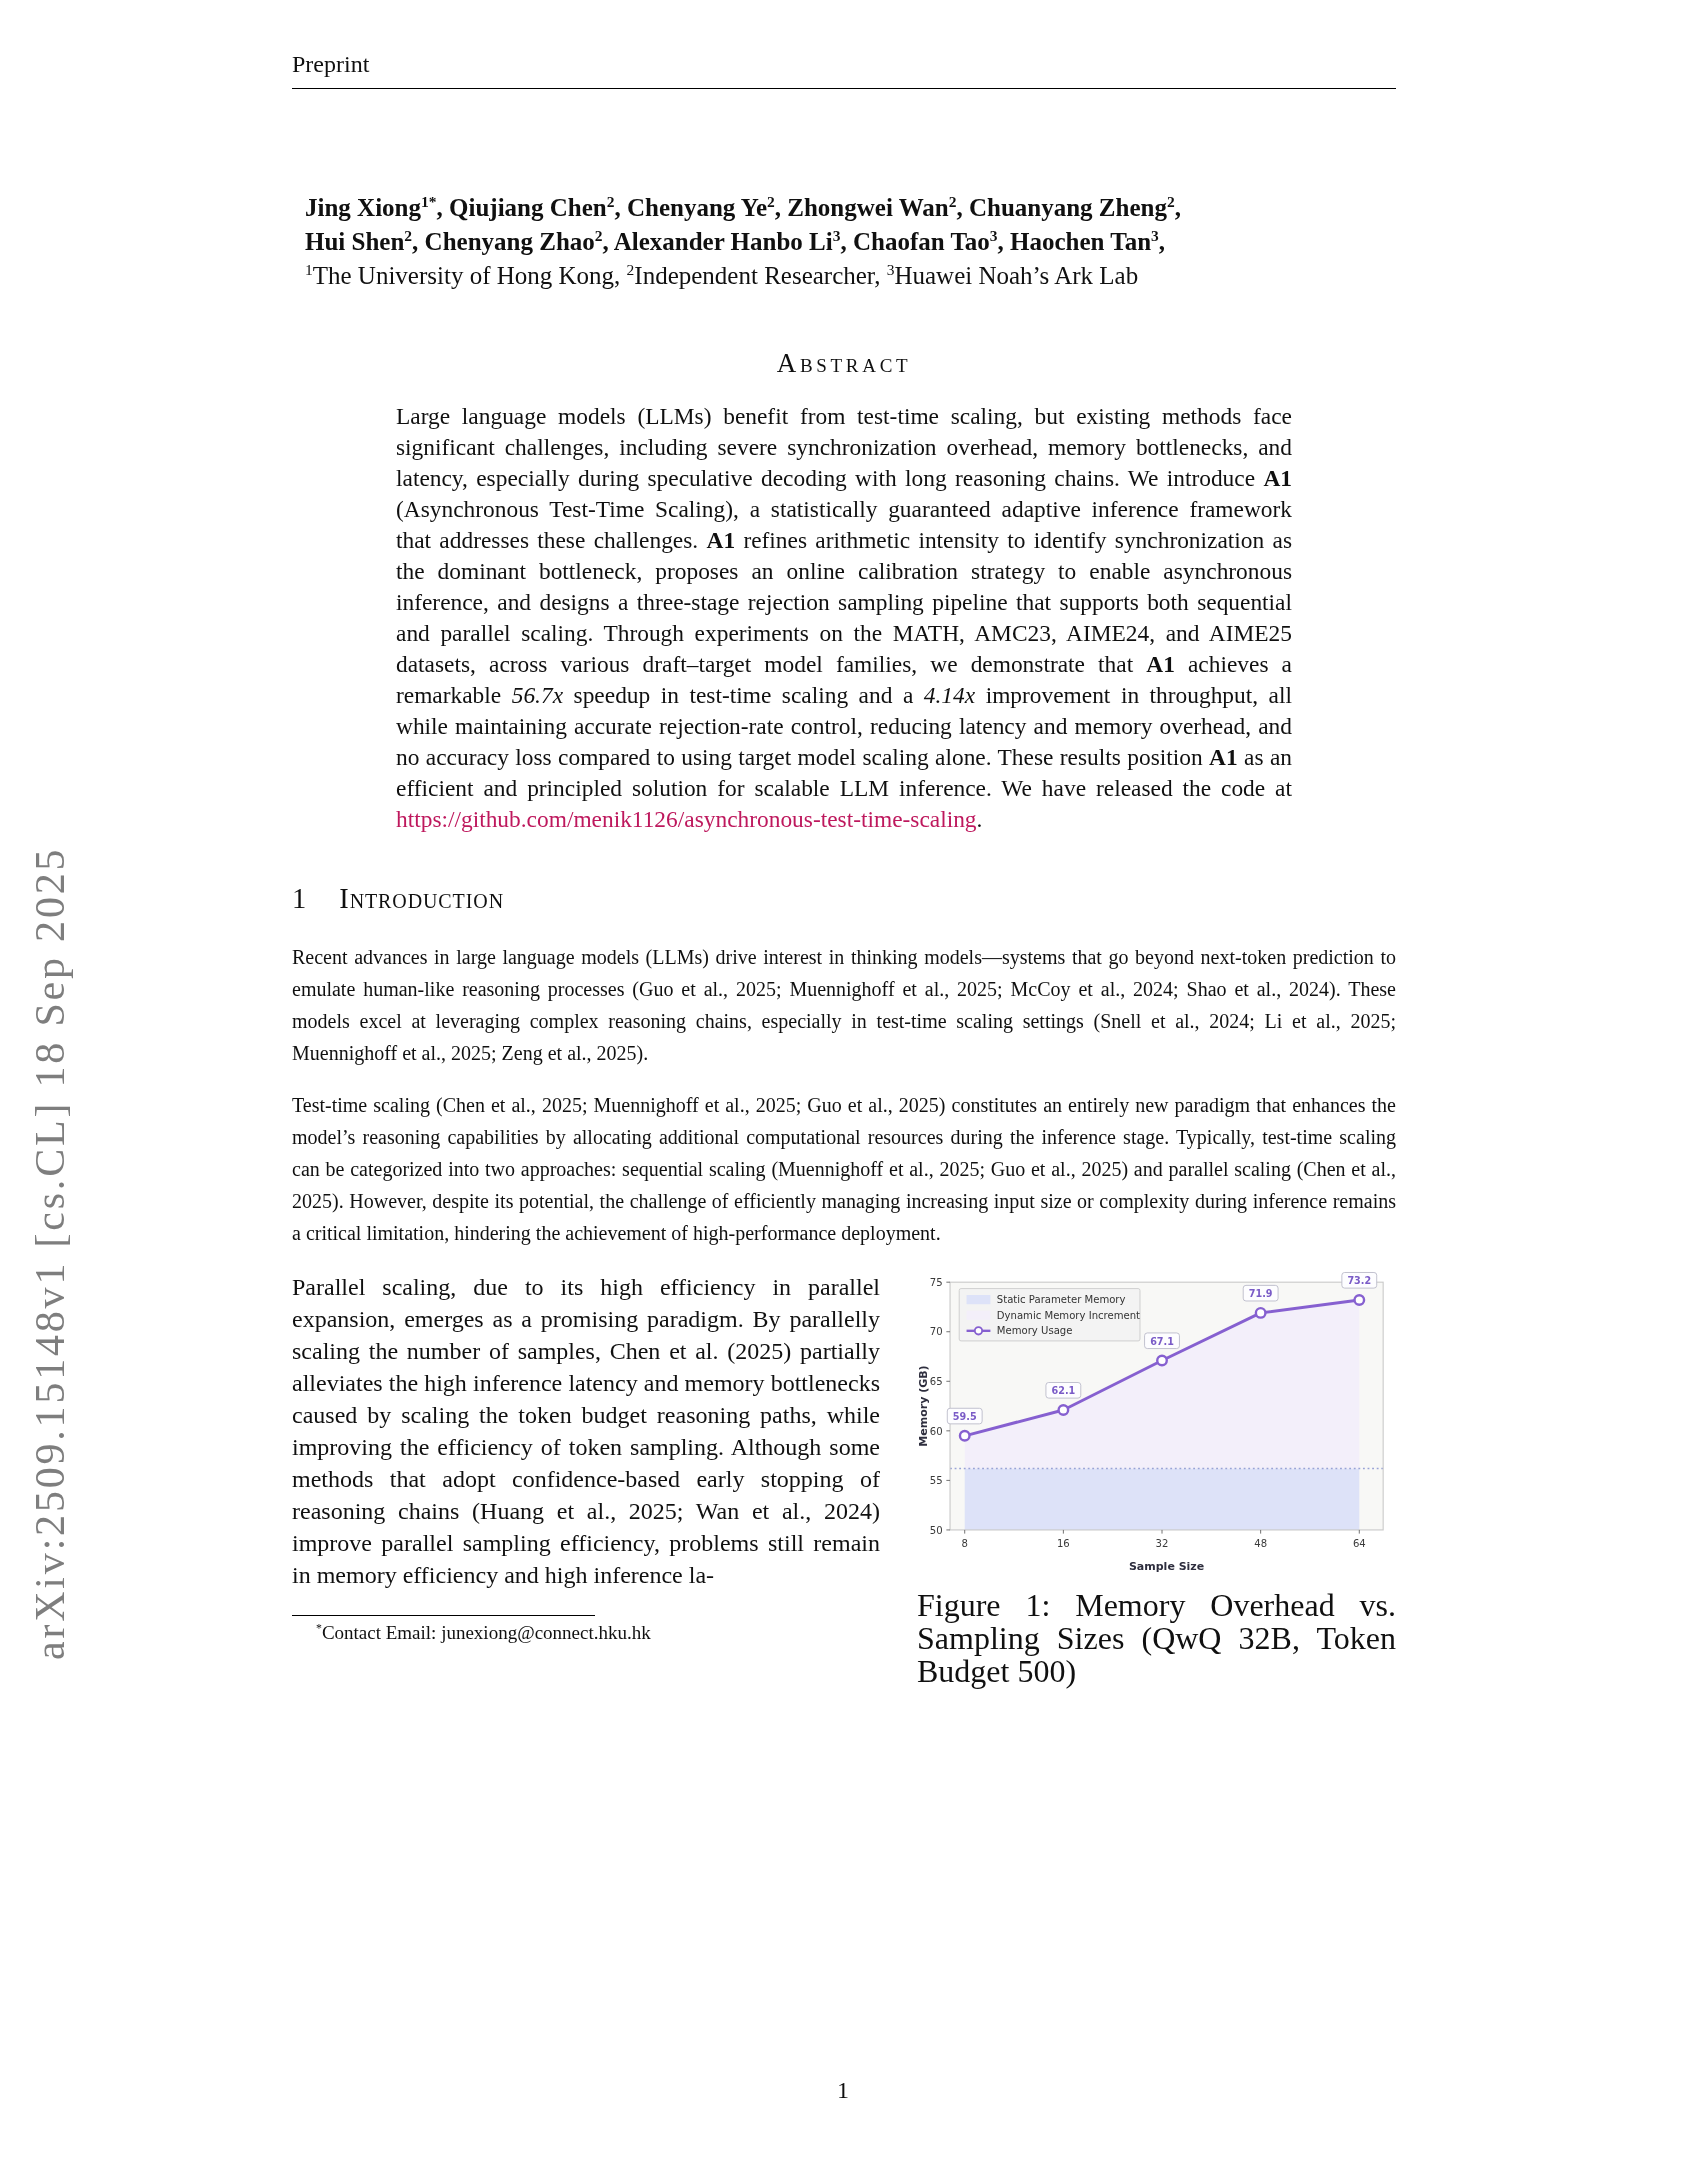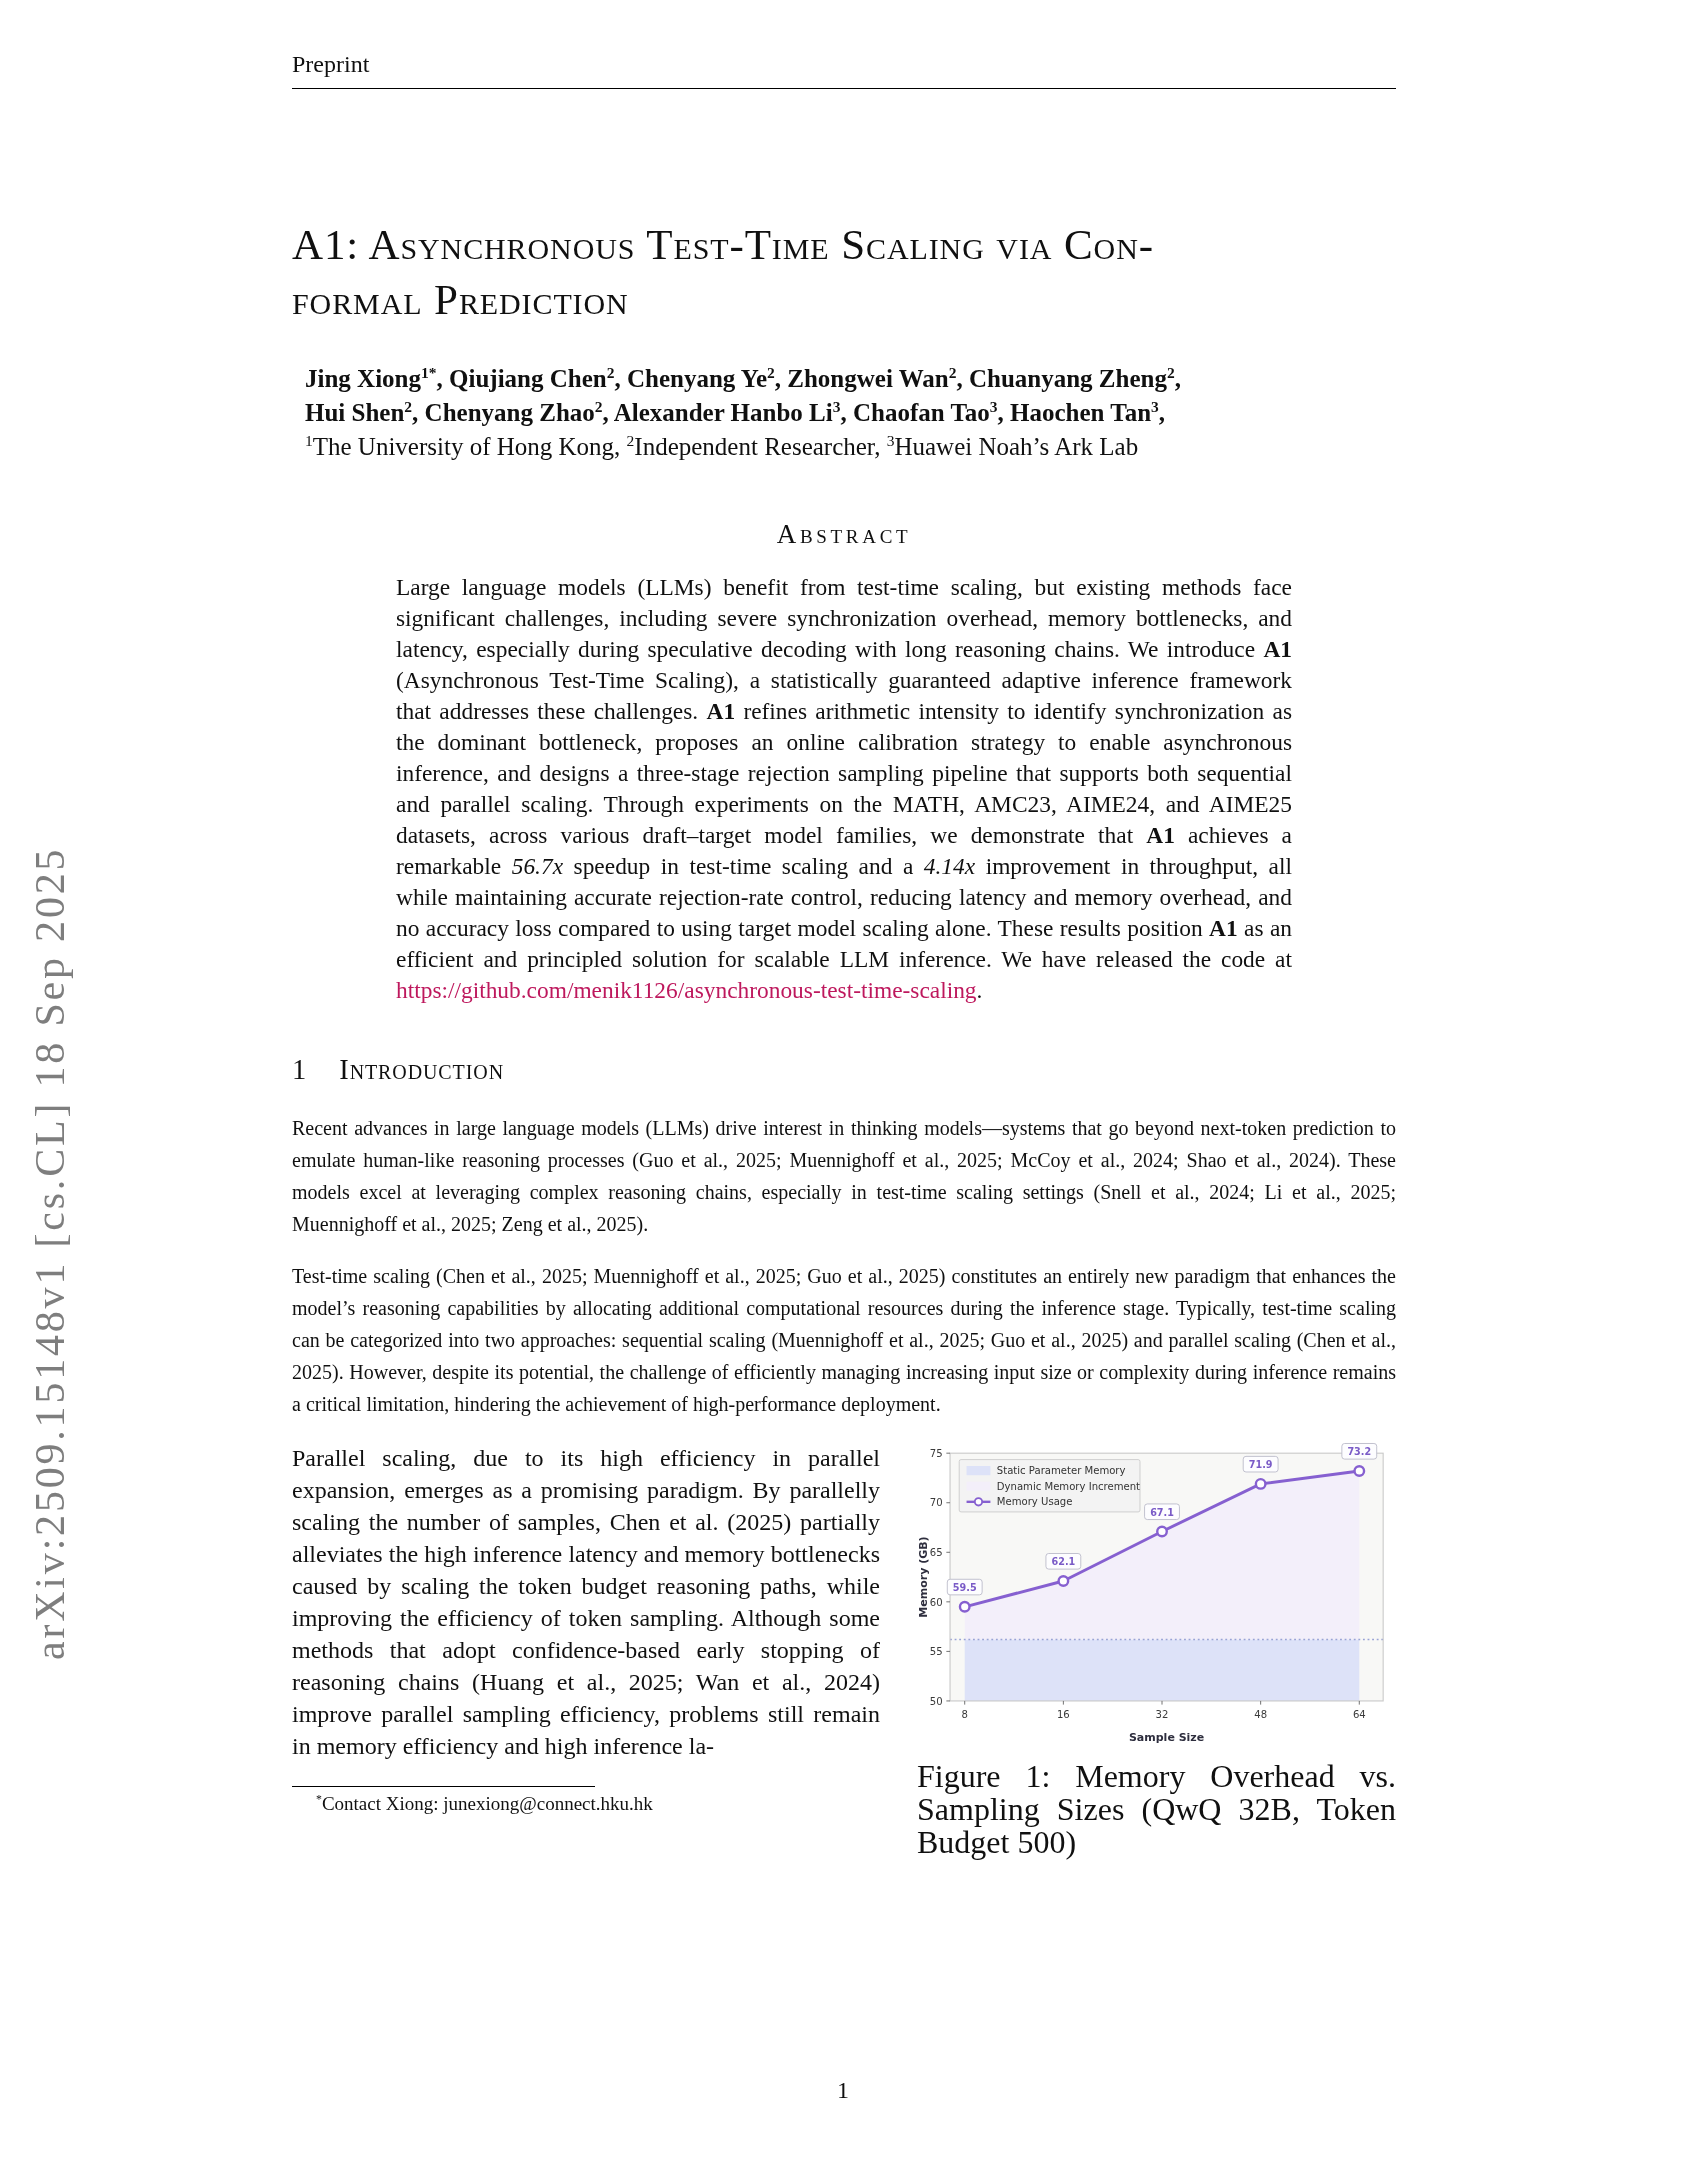--- a/index.html
+++ b/index.html
@@ -63,24 +63,20 @@
 <div class="page">
 
   <div class="arxiv-watermark">arXiv:2509.15148v1  [cs.CL]  18 Sep 2025</div>
 
   <div class="page-header">
     <span>Preprint</span>
   </div>
 
   <div class="content">
 
-    <h1 class="title">
-      <span>A1: Asynchronous Test-Time Scaling via Con-</span><br>
-      <span>formal Prediction</span>
-    </h1>
 
     <div class="authors">
       <div><span>Jing Xiong</span><sup>1*</sup><span>, Qiujiang Chen</span><sup>2</sup><span>, Chenyang Ye</span><sup>2</sup><span>, Zhongwei Wan</span><sup>2</sup><span>, Chuanyang Zheng</span><sup>2</sup><span>,</span></div>
       <div><span>Hui Shen</span><sup>2</sup><span>, Chenyang Zhao</span><sup>2</sup><span>, Alexander Hanbo Li</span><sup>3</sup><span>, Chaofan Tao</span><sup>3</sup><span>, Haochen Tan</span><sup>3</sup><span>,</span></div>
       <div class="affil"><sup>1</sup><span>The University of Hong Kong, </span><sup>2</sup><span>Independent Researcher, </span><sup>3</sup><span>Huawei Noah’s Ark Lab</span></div>
     </div>
 
     <div class="abstract-head">Abstract</div>
 
     <div class="abstract-body"><span>Large language models (LLMs) benefit from test-time scaling, but existing methods face significant challenges, including severe synchronization overhead, memory bottlenecks, and latency, especially during speculative decoding with long reasoning chains. We introduce </span><span class="seg-b">A1</span><span> (Asynchronous Test-Time Scaling), a statistically guaranteed adaptive inference framework that addresses these challenges. </span><span class="seg-b">A1</span><span> refines arithmetic intensity to identify synchronization as the dominant bottleneck, proposes an online calibration strategy to enable asynchronous inference, and designs a three-stage rejection sampling pipeline that supports both sequential and parallel scaling. Through experiments on the MATH, AMC23, AIME24, and AIME25 datasets, across various draft–target model families, we demonstrate that </span><span class="seg-b">A1</span><span> achieves a remarkable </span><span class="seg-i">56.7x</span><span> speedup in test-time scaling and a </span><span class="seg-i">4.14x</span><span> improvement in throughput, all while maintaining accurate rejection-rate control, reducing latency and memory overhead, and no accuracy loss compared to using target model scaling alone. These results position </span><span class="seg-b">A1</span><span> as an efficient and principled solution for scalable LLM inference. We have released the code at </span><span class="seg-link">https://github.com/menik1126/asynchronous-test-time-scaling</span><span>.</span></div>
@@ -90,21 +86,21 @@
     </div>
 
     <p class="para">Recent advances in large language models (LLMs) drive interest in thinking models—systems that go beyond next-token prediction to emulate human-like reasoning processes (Guo et al., 2025; Muennighoff et al., 2025; McCoy et al., 2024; Shao et al., 2024). These models excel at leveraging complex reasoning chains, especially in test-time scaling settings (Snell et al., 2024; Li et al., 2025; Muennighoff et al., 2025; Zeng et al., 2025).</p>
 
     <p class="para">Test-time scaling (Chen et al., 2025; Muennighoff et al., 2025; Guo et al., 2025) constitutes an entirely new paradigm that enhances the model’s reasoning capabilities by allocating additional computational resources during the inference stage. Typically, test-time scaling can be categorized into two approaches: sequential scaling (Muennighoff et al., 2025; Guo et al., 2025) and parallel scaling (Chen et al., 2025). However, despite its potential, the challenge of efficiently managing increasing input size or complexity during inference remains a critical limitation, hindering the achievement of high-performance deployment.</p>
 
     <div class="twocol">
       <div class="leftcol">
         <p>Parallel scaling, due to its high efficiency in parallel expansion, emerges as a promising paradigm. By parallelly scaling the number of samples, Chen et al. (2025) partially alleviates the high inference latency and memory bottlenecks caused by scaling the token budget reasoning paths, while improving the efficiency of token sampling. Although some methods that adopt confidence-based early stopping of reasoning chains (Huang et al., 2025; Wan et al., 2024) improve parallel sampling efficiency, problems still remain in memory efficiency and high inference la-</p>
         <div class="footnote-rule"></div>
-        <div class="footnote"><sup>*</sup><span>Contact Xiong: junexiong@connect.hku.hk</span></div>
+        <div class="footnote"><sup>*</sup><span>Contact Email: junexiong@connect.hku.hk</span></div>
       </div>
       <div class="rightcol">
         <figure>
           <svg id="chart" class="chart" viewBox="0 0 522 332">
               <rect x="36" y="12" width="472" height="270" fill="#f8f8f6"></rect>
               <rect x="52" y="215.03999999999996" width="430" height="66.96000000000004" fill="#dde2f8"></rect>
               <polygon points="52,179.4 159.5,151.32 267,97.32000000000008 374.5,45.47999999999993 482,31.43999999999997 482,215.03999999999996 52,215.03999999999996" fill="#f3effa"></polygon>
               <line x1="36" y1="215.03999999999996" x2="508" y2="215.03999999999996" stroke="#99a3d6" stroke-width="1.6" stroke-dasharray="2 3"></line>
               <rect x="36" y="12" width="472" height="270" fill="none" stroke="#c9c9c9" stroke-width="1.2"></rect>
               <line x1="32" y1="282" x2="36" y2="282" stroke="#666" stroke-width="1"></line>

